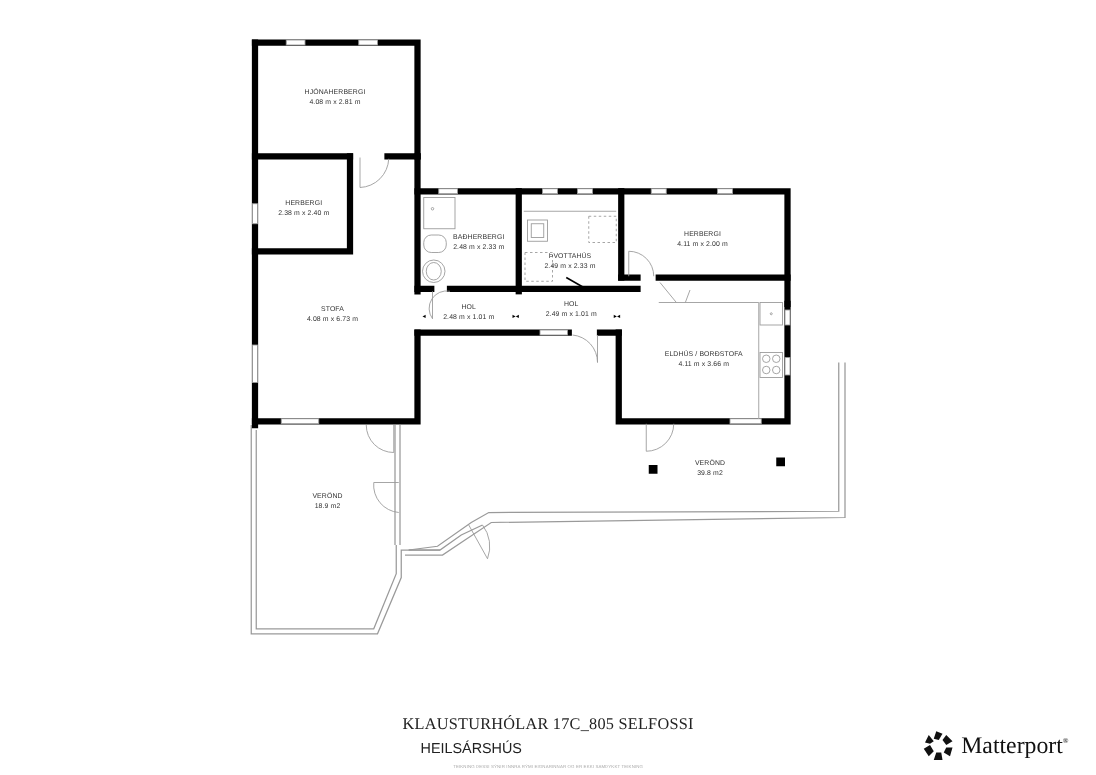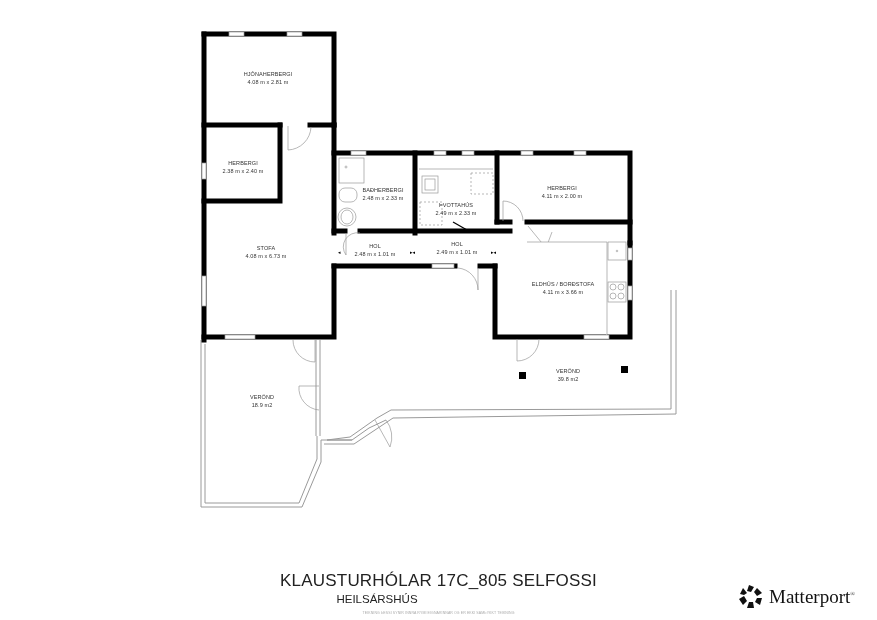--- a/index.html
+++ b/index.html
@@ -2,21 +2,21 @@
 <html><head>
 <meta charset="utf-8">
 <style>
   html, body { margin: 0; padding: 0; background: #ffffff; }
   body { width: 877px; height: 620px; position: relative; overflow: hidden;
          font-family: "Liberation Sans", sans-serif; color: #222; }
   #plan { position: absolute; left: 0; top: 0; width: 877px; height: 620px; }
   .room-label { position: absolute; text-align: center; font-size: 5.5px; line-height: 8px;
                 color: #333; transform: translateX(-50%); white-space: nowrap; letter-spacing: 0.1px; }
   .title { position: absolute; left: 0; width: 877px; text-align: center; top: 571px;
-           font-size: 17px; color: #222; letter-spacing: 0.2px; }
+           font-size: 13px; color: #222; letter-spacing: 0.2px; font-family: Liberation Serif, serif; }
   .subtitle { position: absolute; left: 0; width: 754px; text-align: center; top: 593px;
               font-size: 11.5px; color: #222; }
   .disclaimer { position: absolute; left: 0; width: 877px; text-align: center; top: 611px;
                 font-size: 3.5px; color: #aaa; letter-spacing: 0.1px; }
   .brand { position: absolute; left: 738px; top: 584px; display: flex; align-items: center; gap: 5px; }
   .brand-text { font-family: "Liberation Serif", serif; font-size: 19px; color: #111; }
   .brand-text sup { font-size: 6px; }
 </style>
 </head>
 <body>

